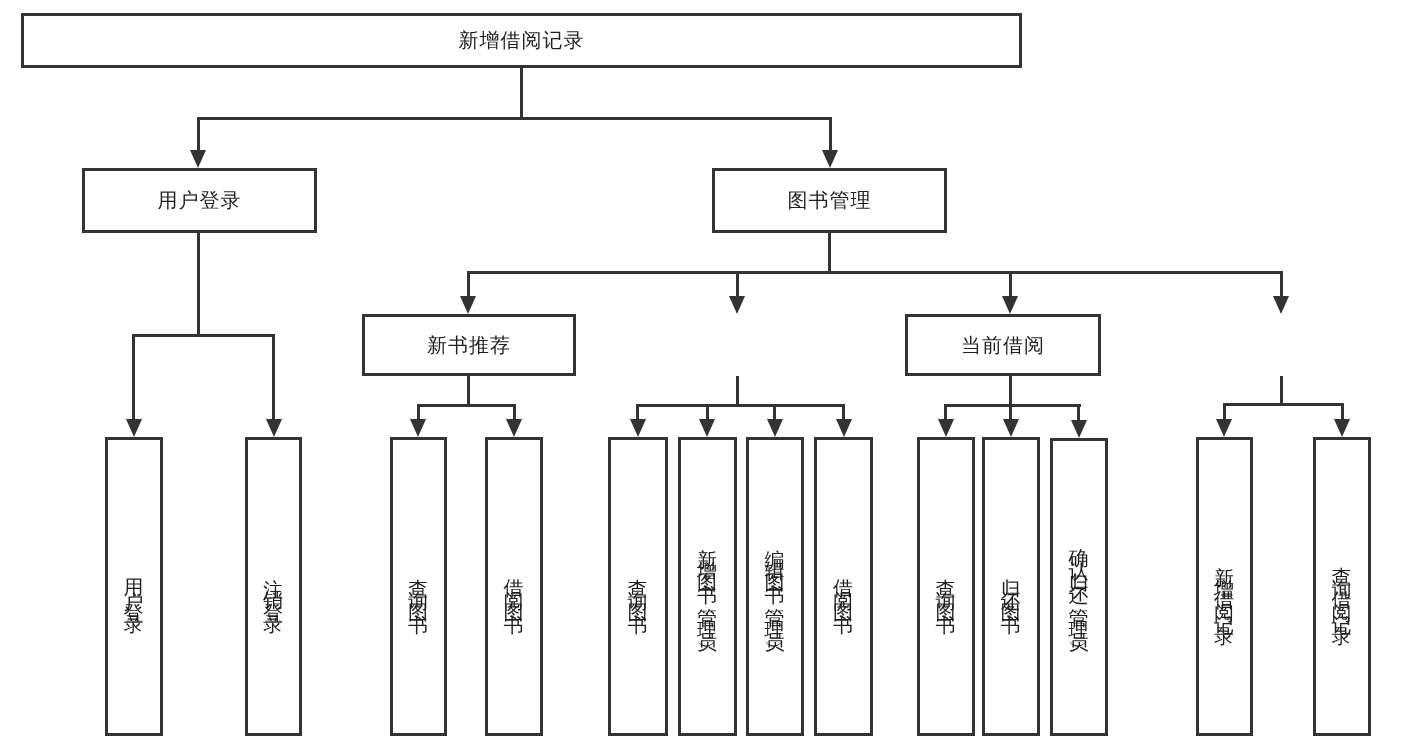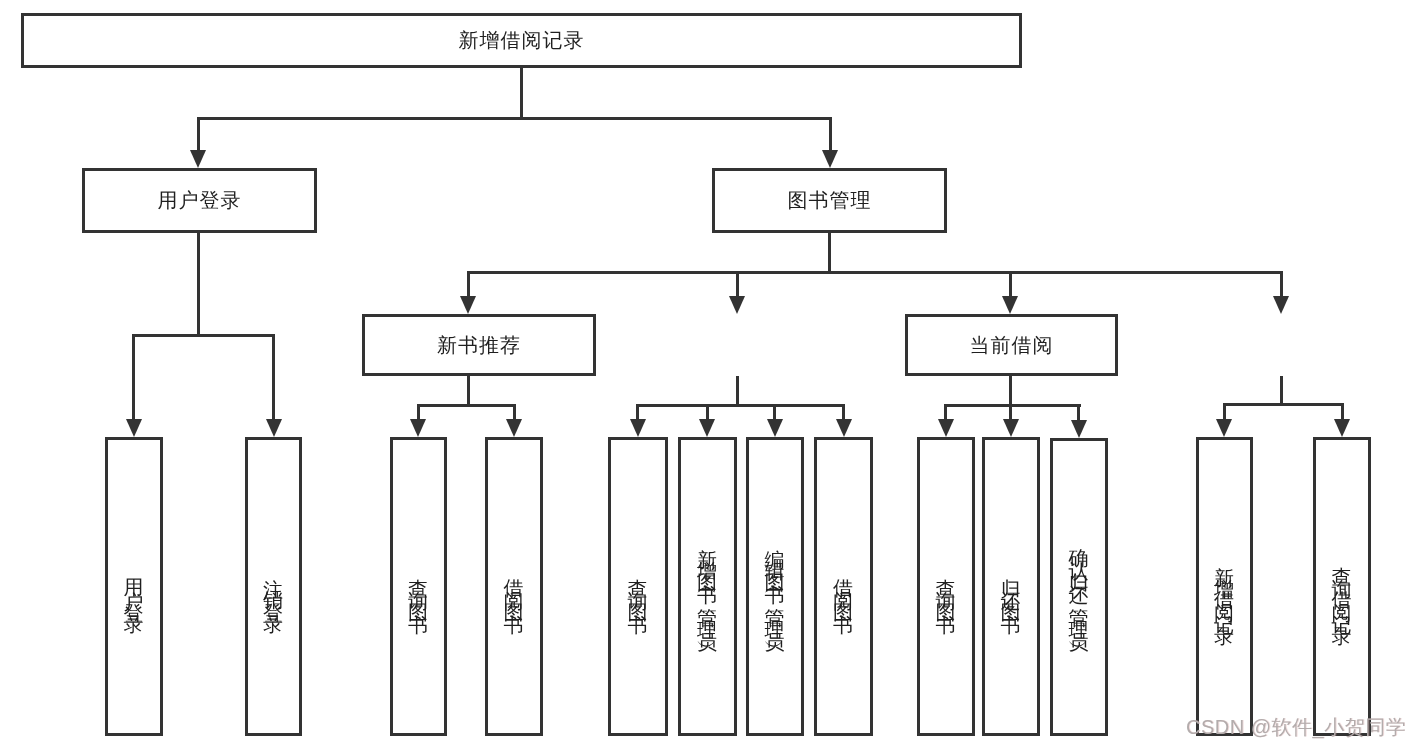--- a/index.html
+++ b/index.html
@@ -40,26 +40,26 @@
   </div>
 
   <div class="box" style="left:82px;top:168px;width:235px;height:65px;">
     <span>用户登录</span>
   </div>
 
   <div class="box" style="left:712px;top:168px;width:235px;height:65px;">
     <span>图书管理</span>
   </div>
 
-  <div class="box" style="left:362px;top:314px;width:234px;height:62px;">
+  <div class="box" style="left:362px;top:314px;width:214px;height:62px;">
     <span>新书推荐</span>
   </div>
 
 
-  <div class="box" style="left:905px;top:314px;width:213px;height:62px;">
+  <div class="box" style="left:905px;top:314px;width:196px;height:62px;">
     <span>当前借阅</span>
   </div>
 
 
   <div class="box vbox" style="left:105px;top:437px;width:58px;height:299px;">
     <span>用户登录</span>
   </div>
 
   <div class="box vbox" style="left:245px;top:437px;width:57px;height:299px;">
     <span>注销登录</span>
@@ -161,15 +161,14 @@
   <div class="arr" style="left:1003px;top:419px;"></div>
   <div class="arr" style="left:1071px;top:420px;"></div>
 
   <div class="vline" style="left:1280px;top:376px;height:29px;"></div>
   <div class="hline" style="left:1223px;top:403px;width:121px;"></div>
   <div class="vline" style="left:1223px;top:403px;height:18px;"></div>
   <div class="vline" style="left:1341px;top:403px;height:18px;"></div>
   <div class="arr" style="left:1216px;top:419px;"></div>
   <div class="arr" style="left:1334px;top:419px;"></div>
 
-  <div class="watermark">CSDN @软件_小贺同学</div>
 
 </div>
 
 </body></html>

